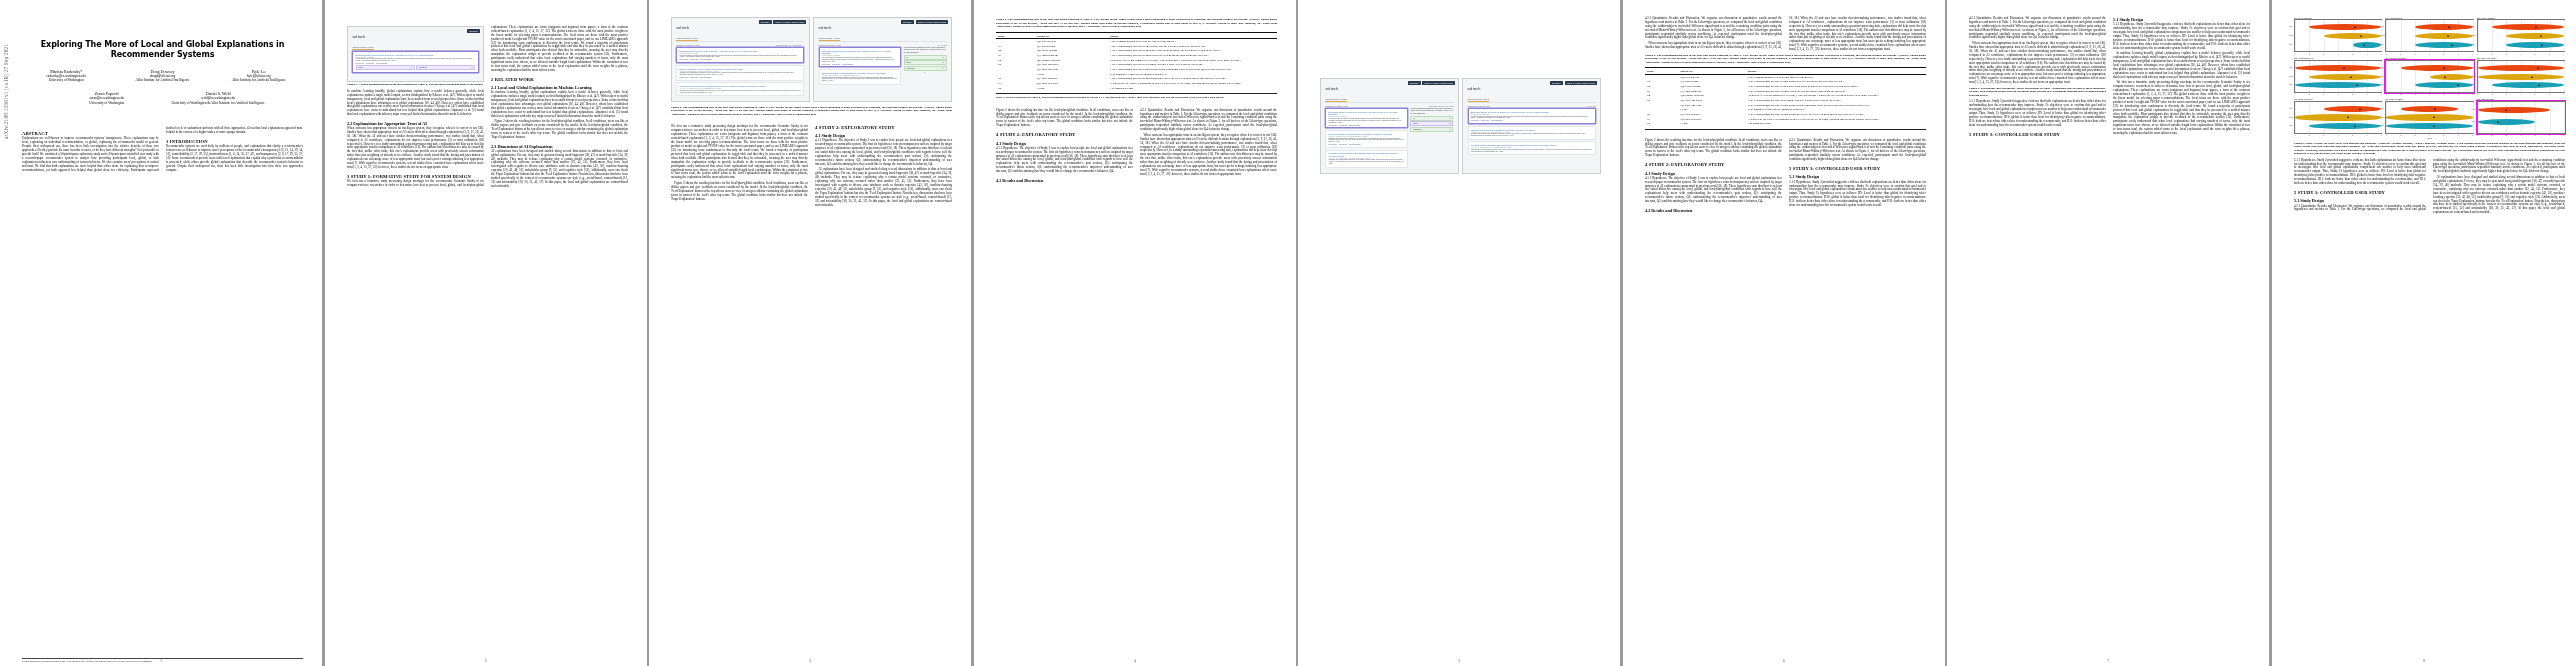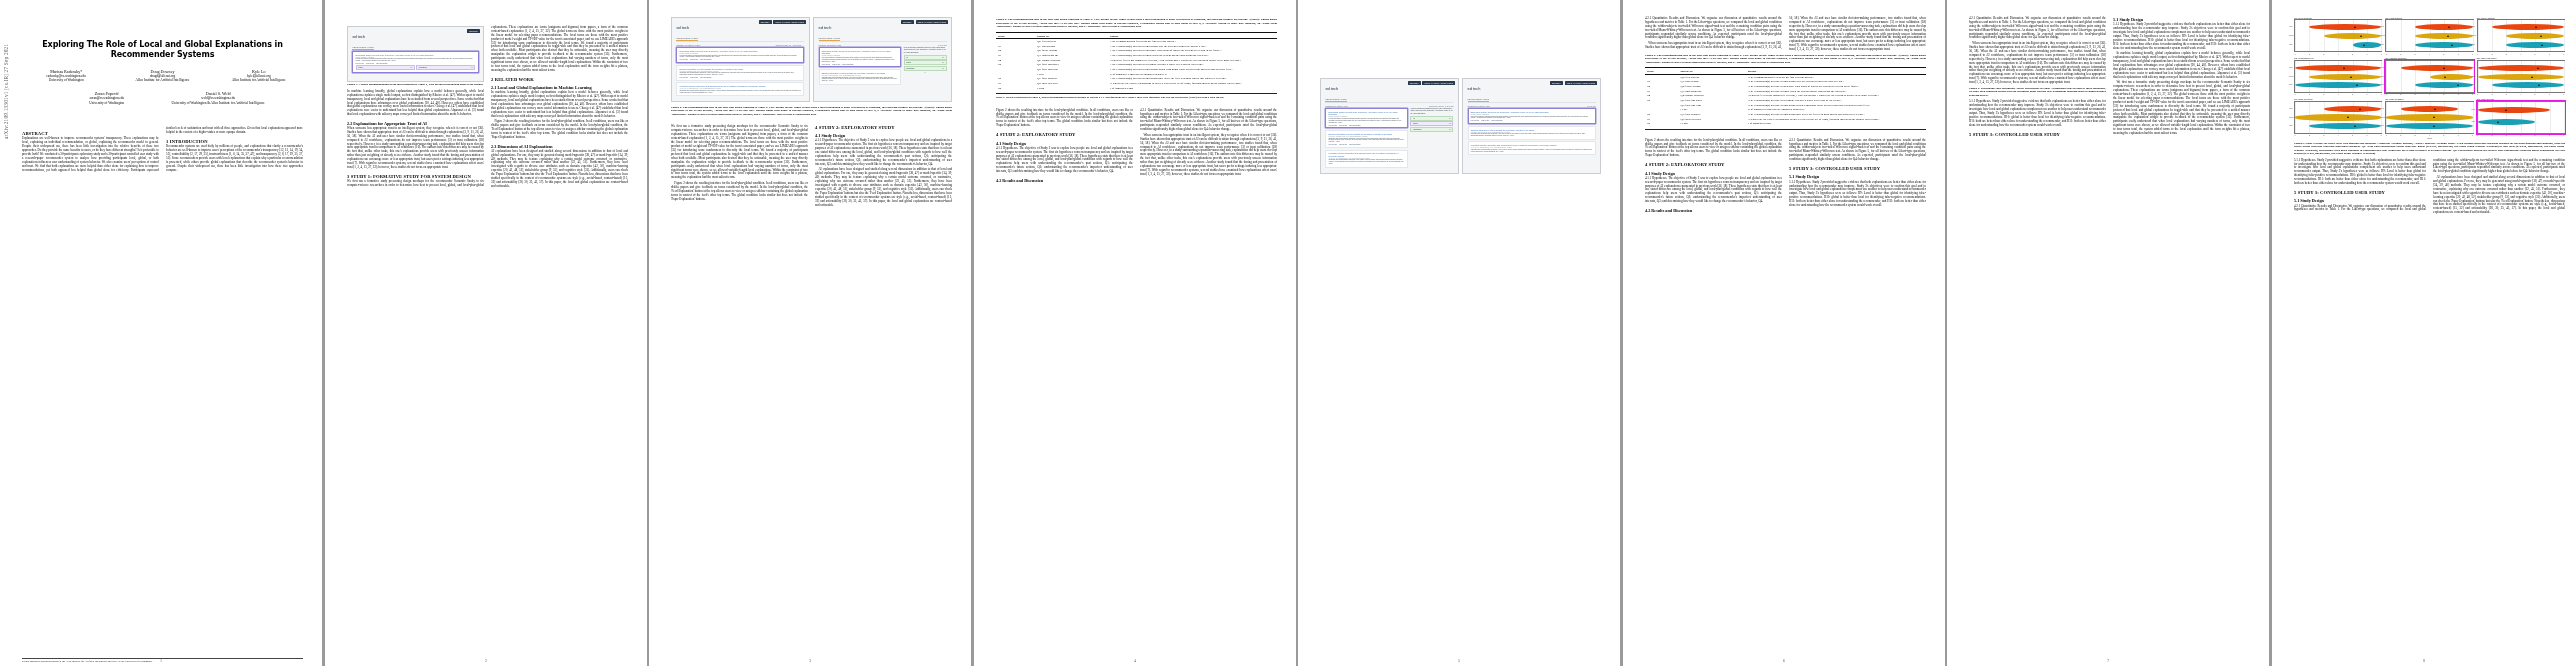--- a/index.html
+++ b/index.html
@@ -98,21 +98,21 @@
   .tcap{font-size:2.7px;line-height:1.25;margin:1.7px 0 2.2px 0;font-weight:bold;}
 </style>
 </head>
 <body>
 
 <div id="canvas">
 
   <div class="page p1">
     <div class="arxiv">arXiv:2109.13301v1  [cs.IR]  27 Sep 2021</div>
     <div class="inner">
-      <div class="ttl">Exploring The Role of Local and Global Explanations in Recommender Systems</div>
+      <div class="ttl">Exploring The More of Local and Global Explanations in Recommender Systems</div>
 
       <div class="authrow">
         <div class="auth">
           <div class="nm">Marissa Radensky*</div>
           <div class="em">radensky@cs.washington.edu</div>
           <div class="af">University of Washington</div>
         </div>
         <div class="auth">
           <div class="nm">Doug Downey</div>
           <div class="em">dougd@allenai.org</div>

